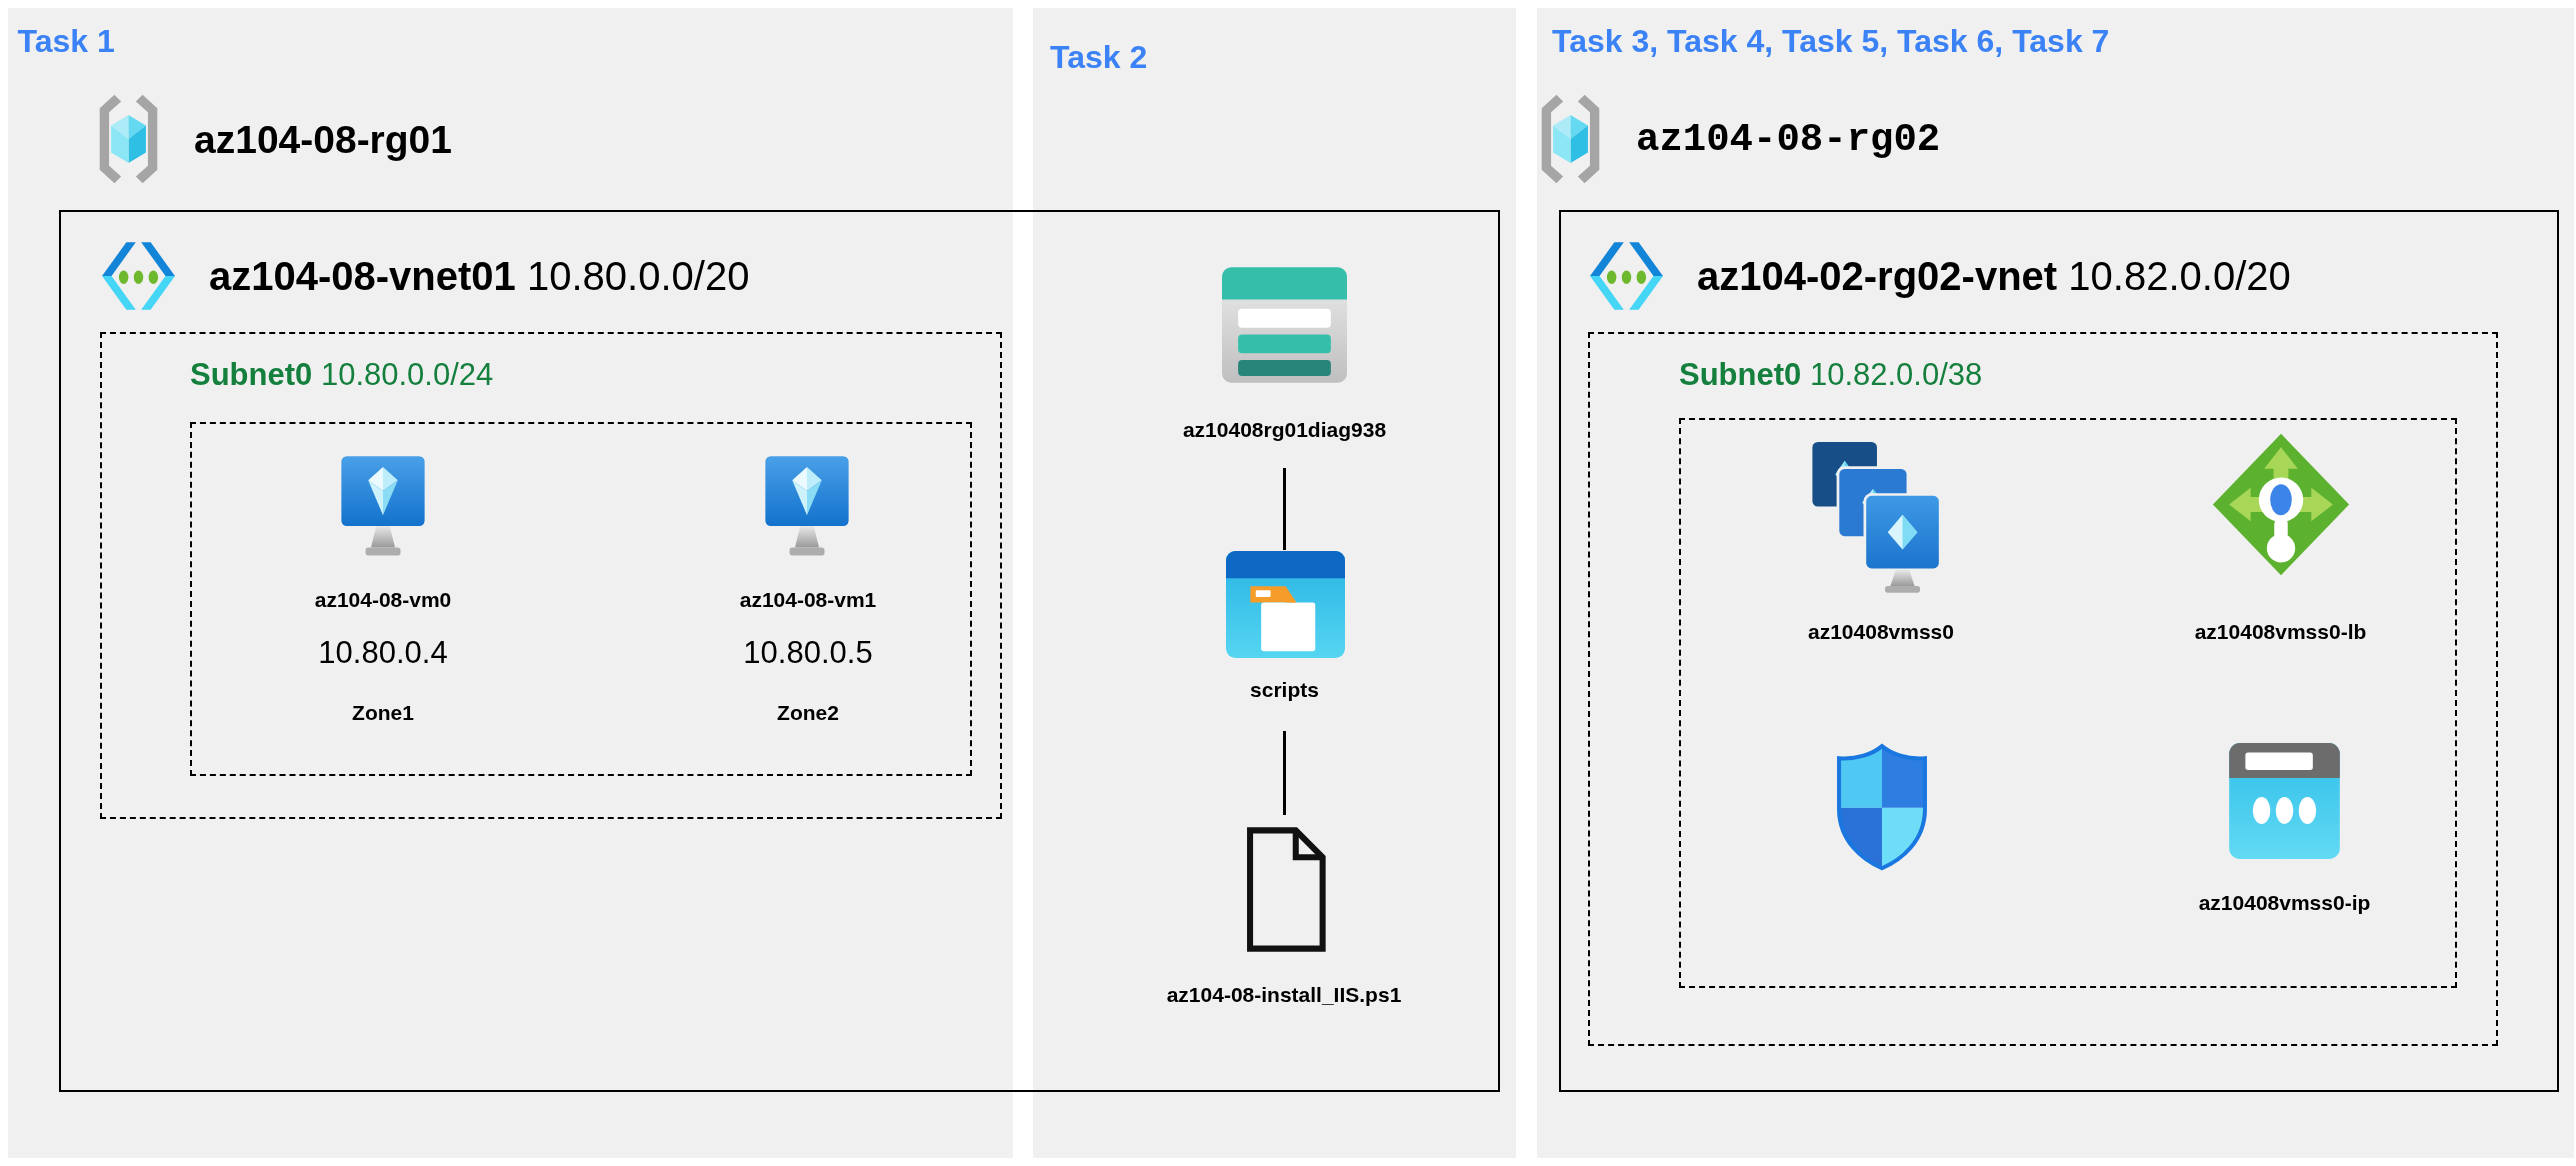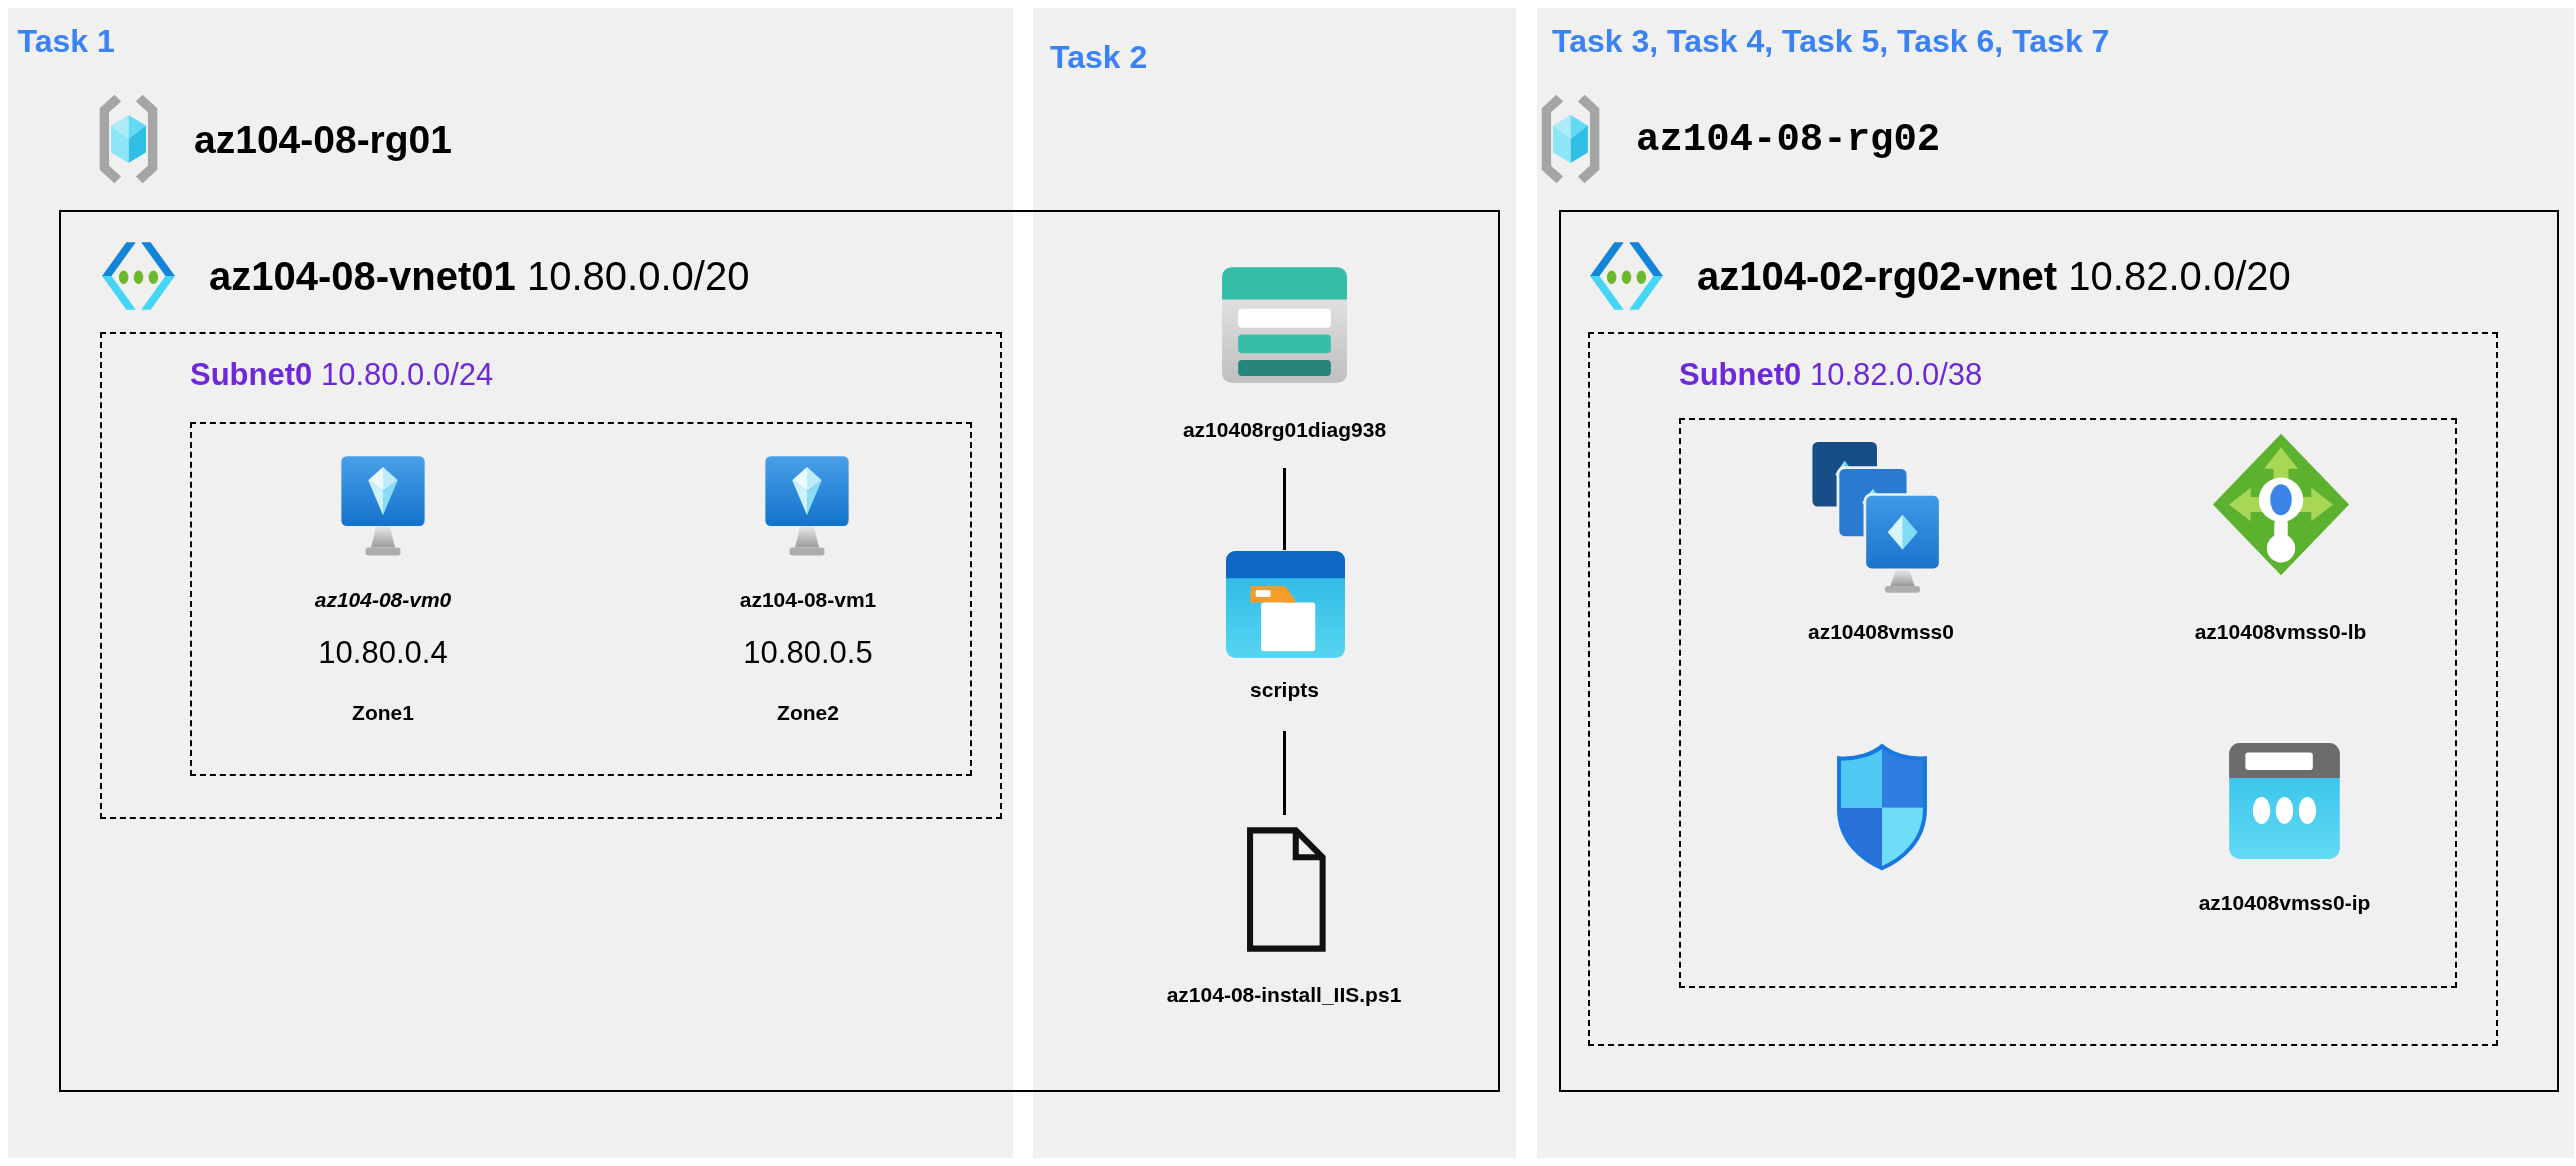--- a/index.html
+++ b/index.html
@@ -7,21 +7,21 @@
   #canvas{position:relative;width:2576px;height:1166px;background:#ffffff;overflow:hidden;}
   .panel{position:absolute;background:#f0f0f0;}
   .task-title{position:absolute;font-size:32px;font-weight:700;color:#3b82f6;white-space:nowrap;}
   .box{position:absolute;border:2px solid #000;background:transparent;}
   .dashed{position:absolute;border:2px dashed #000;background:transparent;}
   .rg-row{position:absolute;display:flex;align-items:center;gap:30px;}
   .vnet-row{position:absolute;display:flex;align-items:center;gap:30px;}
   .lbl{font-size:39px;font-weight:700;color:#000;white-space:nowrap;}
   .two-part{font-size:40px;color:#000;white-space:nowrap;}
   .two-part b{font-weight:700;}
-  .subnet-label{position:absolute;font-size:31px;color:#6d28d9;white-space:nowrap;}
+  .subnet-label{position:absolute;font-size:31px;color:#15803d;white-space:nowrap;}
   .node-label{position:absolute;font-size:21px;font-weight:700;color:#000;text-align:center;white-space:nowrap;}
   .node-sub{position:absolute;font-size:31px;font-weight:400;color:#000;text-align:center;white-space:nowrap;}
   .icon{position:absolute;}
   .connector{position:absolute;width:2.7px;background:#000;}
 </style>
 </head>
 <body>
 
 <div id="canvas">
 
@@ -97,21 +97,21 @@
       </defs>
       <rect x="4" y="0" width="62" height="52" rx="4" fill="url(#vmg1)"></rect>
       <polygon points="24,18 35,8 35,26" fill="#eafafe"></polygon>
       <polygon points="35,8 46,18 35,26" fill="#bdedfa"></polygon>
       <polygon points="24,18 35,26 35,44" fill="#cdf2fc"></polygon>
       <polygon points="46,18 35,26 35,44" fill="#8adcf4"></polygon>
       <polygon points="30,52 40,52 44,68 26,68" fill="url(#stg1)"></polygon>
       <rect x="22" y="68" width="26" height="6" rx="2" fill="#adadad"></rect>
     </svg>
   </div>
-  <div class="node-label" style="left:248px;top:588px;width:270px;font-style:italic;">az104-08-vm0</div>
+  <div class="node-label" style="left:248px;top:588px;width:270px;">az104-08-vm0</div>
   <div class="node-sub" style="left:248px;top:635px;width:270px;">10.80.0.4</div>
   <div class="node-label" style="left:248px;top:701px;width:270px;">Zone1</div>
 
   <div class="icon" style="left:760px;top:456px;">
     <svg width="94" height="101" viewBox="0 0 70 75">
       <rect x="4" y="0" width="62" height="52" rx="4" fill="url(#vmg1)"></rect>
       <polygon points="24,18 35,8 35,26" fill="#eafafe"></polygon>
       <polygon points="35,8 46,18 35,26" fill="#bdedfa"></polygon>
       <polygon points="24,18 35,26 35,44" fill="#cdf2fc"></polygon>
       <polygon points="46,18 35,26 35,44" fill="#8adcf4"></polygon>

